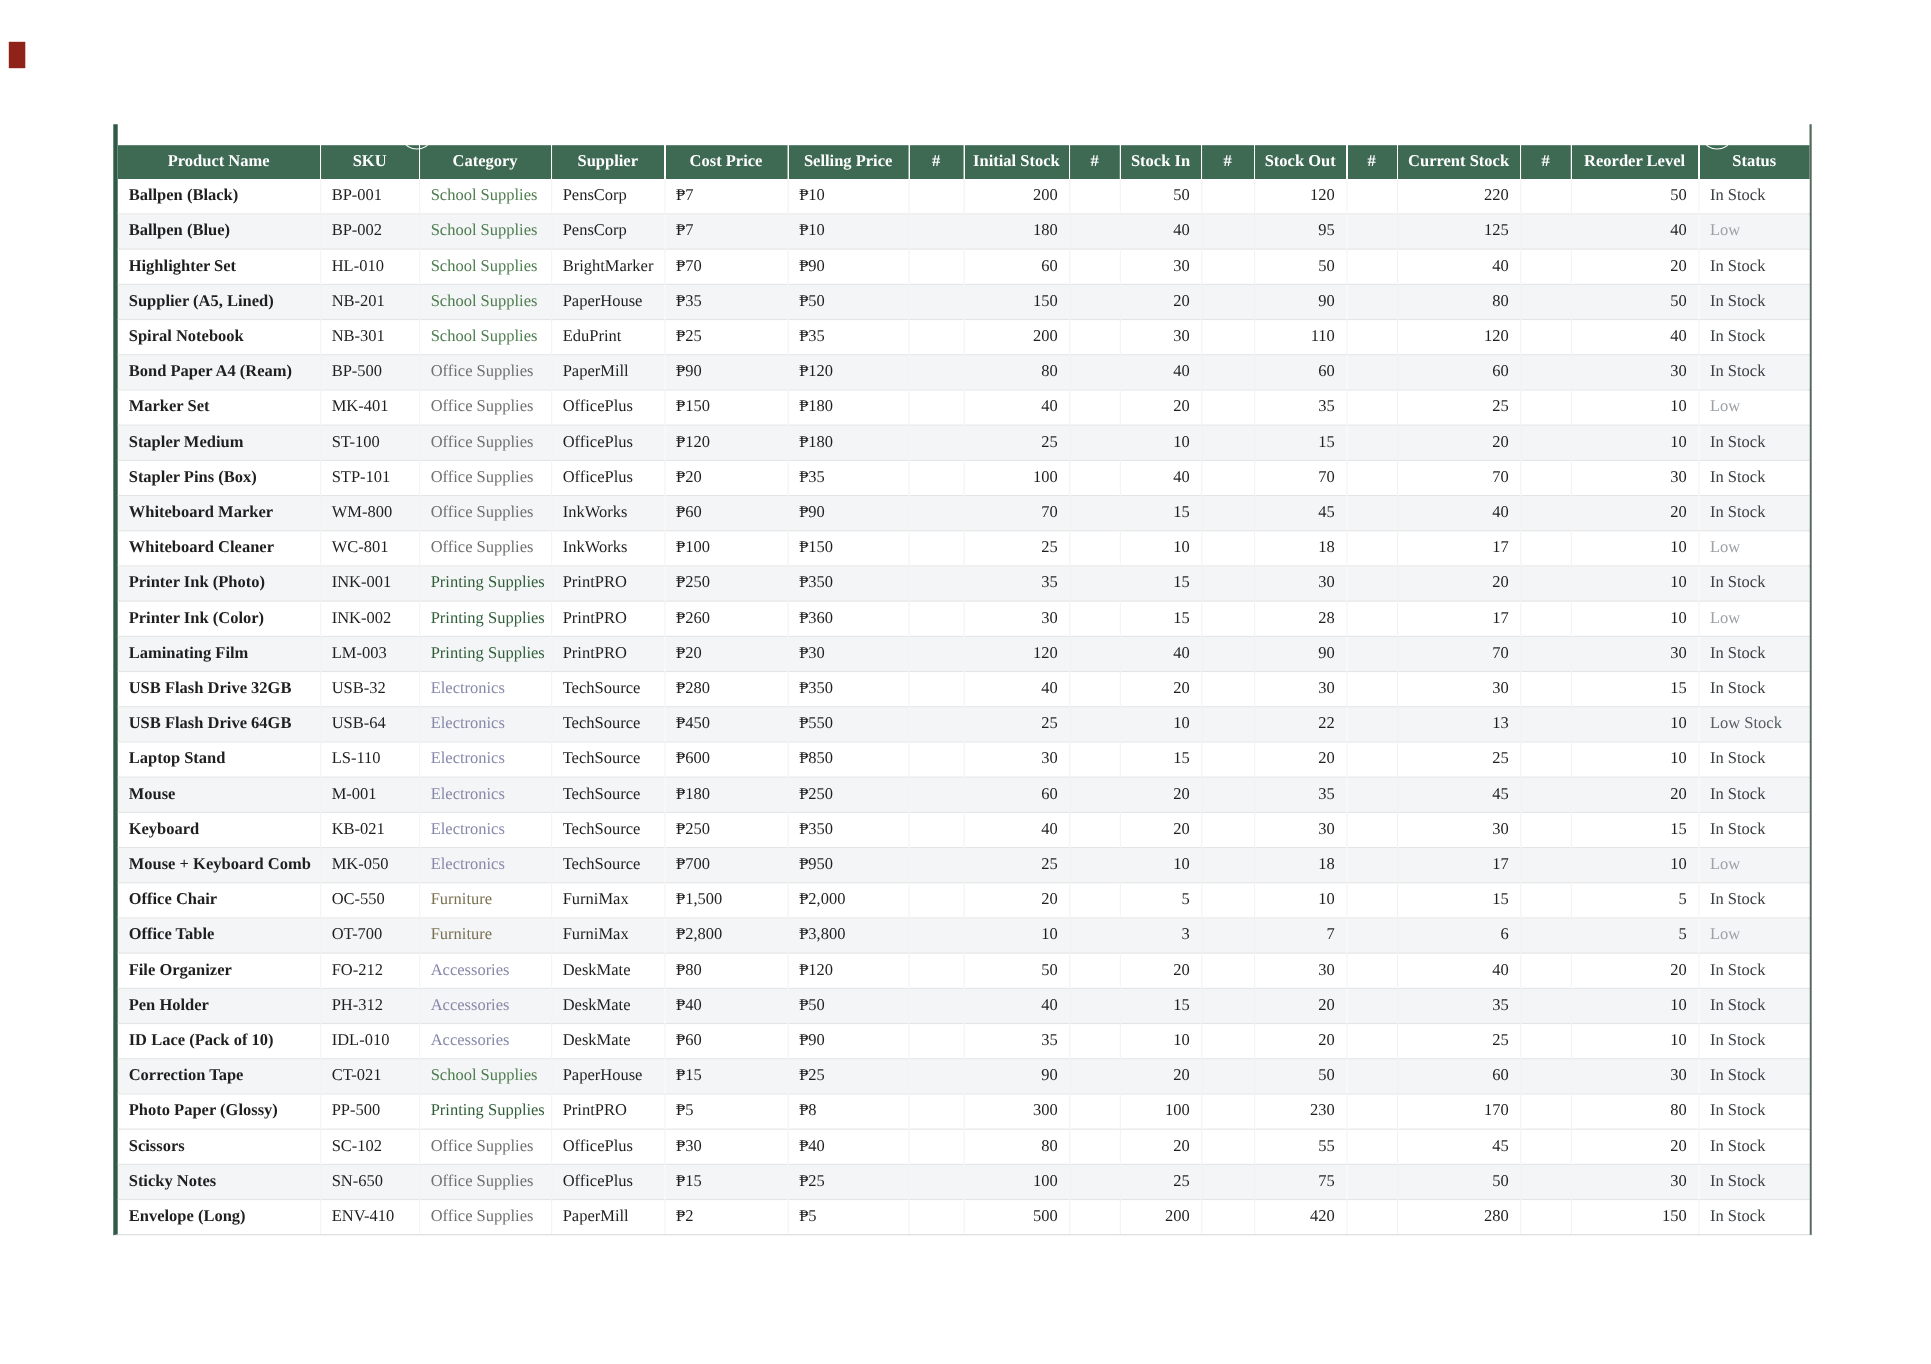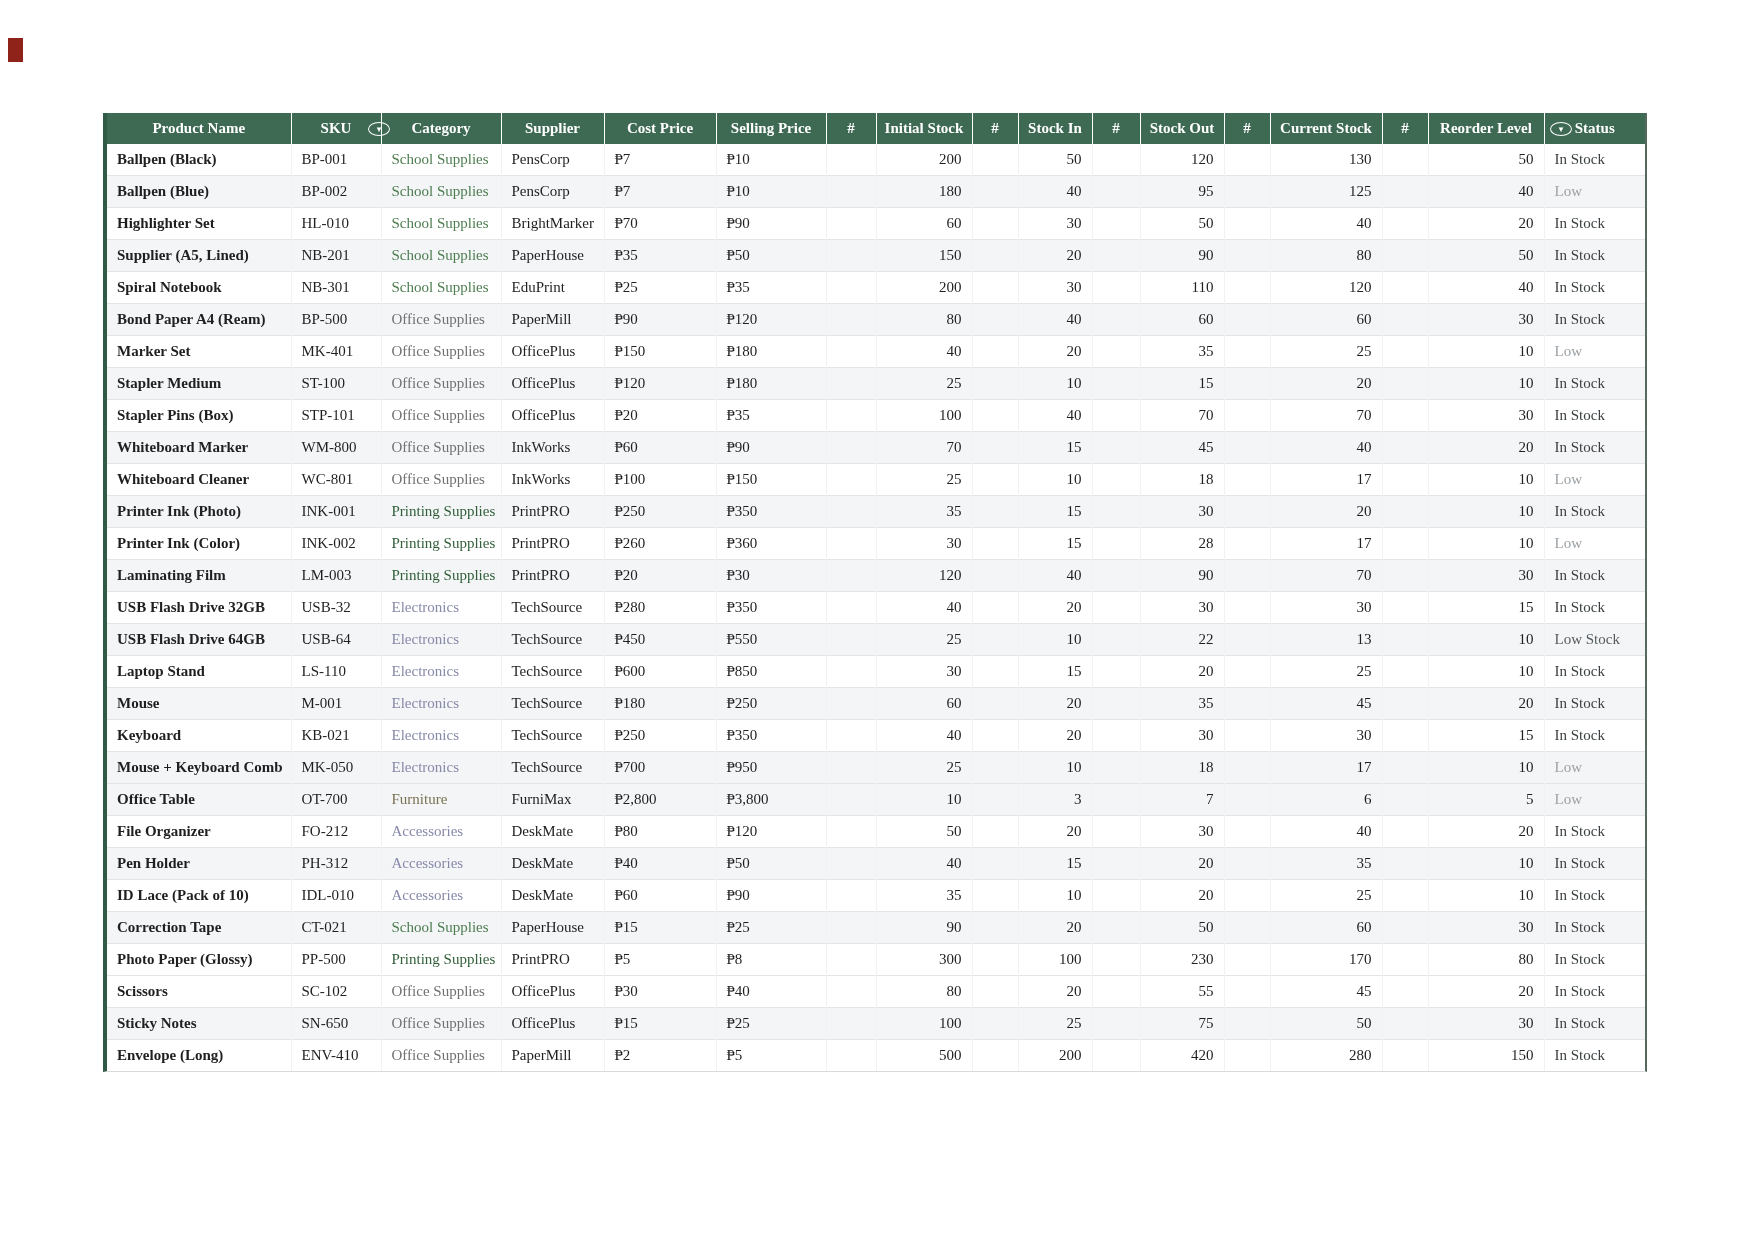--- a/index.html
+++ b/index.html
@@ -12,21 +12,21 @@
     position:absolute;left:8px;top:38px;width:15px;height:24px;
     background:#8f231a;
   }
   .table-wrap{
     position:absolute;left:103px;top:113px;
     border-left:4px solid #2e5a46;
     border-right:2px solid #56695e;
     border-bottom:1px solid #d9dadb;
   }
   table{
-    border-collapse:collapse;table-layout:fixed;width:1538px;
+    border-collapse:collapse;table-layout:fixed;width:1538px;margin-top:19px;
   }
   thead th{
     background:#3e6a54;color:#ffffff;font-weight:bold;font-size:15px;
     height:31px;padding:0 4px;text-align:center;white-space:nowrap;overflow:hidden;
     border-left:1px solid rgba(255,255,255,0.22);
   }
   thead th:first-child{border-left:none;}
   tbody td{
     font-size:15px;color:#1f1f1f;height:31px;padding:0 10px;
     white-space:nowrap;overflow:hidden;
@@ -106,21 +106,21 @@
           <td class="al-left">PensCorp</td>
           <td class="al-left">₱7</td>
           <td class="al-left">₱10</td>
           <td class="al-right"></td>
           <td class="al-right">200</td>
           <td class="al-right"></td>
           <td class="al-right">50</td>
           <td class="al-right"></td>
           <td class="al-right">120</td>
           <td class="al-right"></td>
-          <td class="al-right">130</td>
+          <td class="al-right">220</td>
           <td class="al-right"></td>
           <td class="al-right">50</td>
           <td class="al-left" style="color: rgb(59, 64, 67);">In Stock</td>
         </tr>
         <tr class="alt">
           <td class="al-left">Ballpen (Blue)</td>
           <td class="al-left">BP-002</td>
           <td class="al-left" style="color: rgb(78, 125, 80);">School Supplies</td>
           <td class="al-left">PensCorp</td>
           <td class="al-left">₱7</td>
@@ -471,20 +471,39 @@
           <td class="al-right">25</td>
           <td class="al-right"></td>
           <td class="al-right">10</td>
           <td class="al-right"></td>
           <td class="al-right">18</td>
           <td class="al-right"></td>
           <td class="al-right">17</td>
           <td class="al-right"></td>
           <td class="al-right">10</td>
           <td class="al-left" style="color: rgb(155, 161, 165);">Low</td>
+        </tr>
+        <tr>
+          <td class="al-left">Office Chair</td>
+          <td class="al-left">OC-550</td>
+          <td class="al-left" style="color: rgb(123, 113, 81);">Furniture</td>
+          <td class="al-left">FurniMax</td>
+          <td class="al-left">₱1,500</td>
+          <td class="al-left">₱2,000</td>
+          <td class="al-right"></td>
+          <td class="al-right">20</td>
+          <td class="al-right"></td>
+          <td class="al-right">5</td>
+          <td class="al-right"></td>
+          <td class="al-right">10</td>
+          <td class="al-right"></td>
+          <td class="al-right">15</td>
+          <td class="al-right"></td>
+          <td class="al-right">5</td>
+          <td class="al-left" style="color: rgb(59, 64, 67);">In Stock</td>
         </tr>
         <tr class="alt">
           <td class="al-left">Office Table</td>
           <td class="al-left">OT-700</td>
           <td class="al-left" style="color: rgb(123, 113, 81);">Furniture</td>
           <td class="al-left">FurniMax</td>
           <td class="al-left">₱2,800</td>
           <td class="al-left">₱3,800</td>
           <td class="al-right"></td>
           <td class="al-right">10</td>

